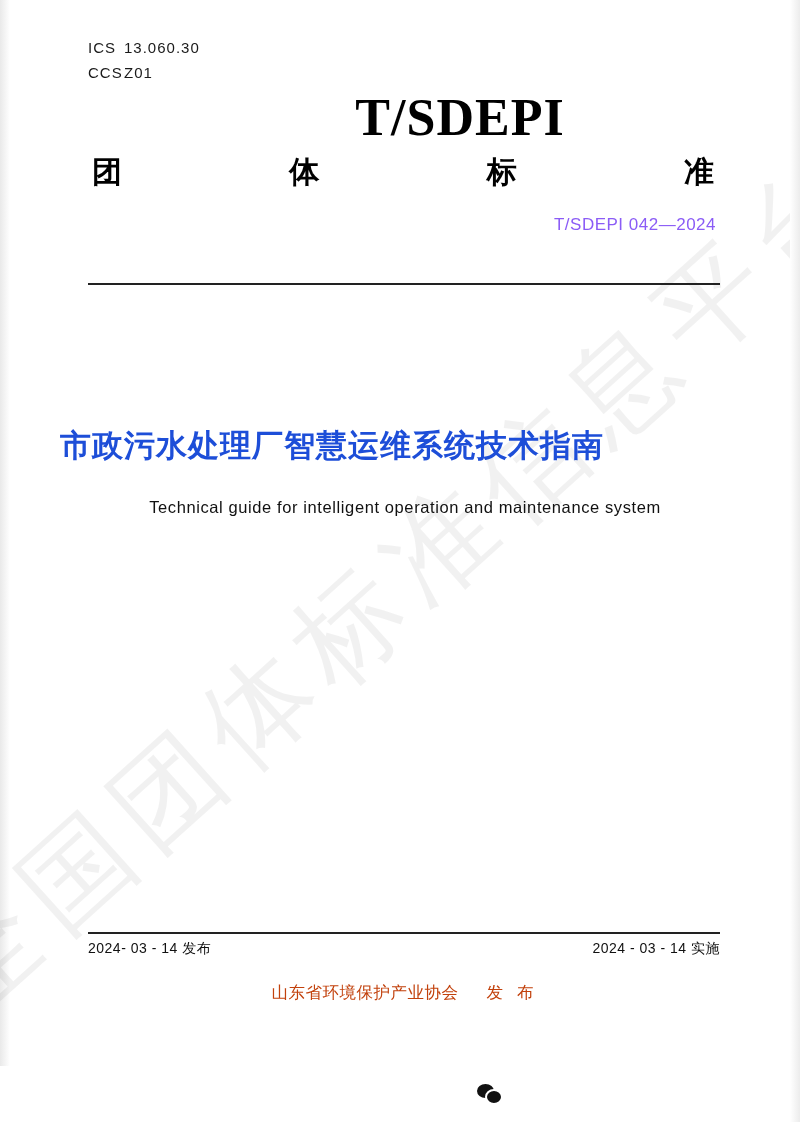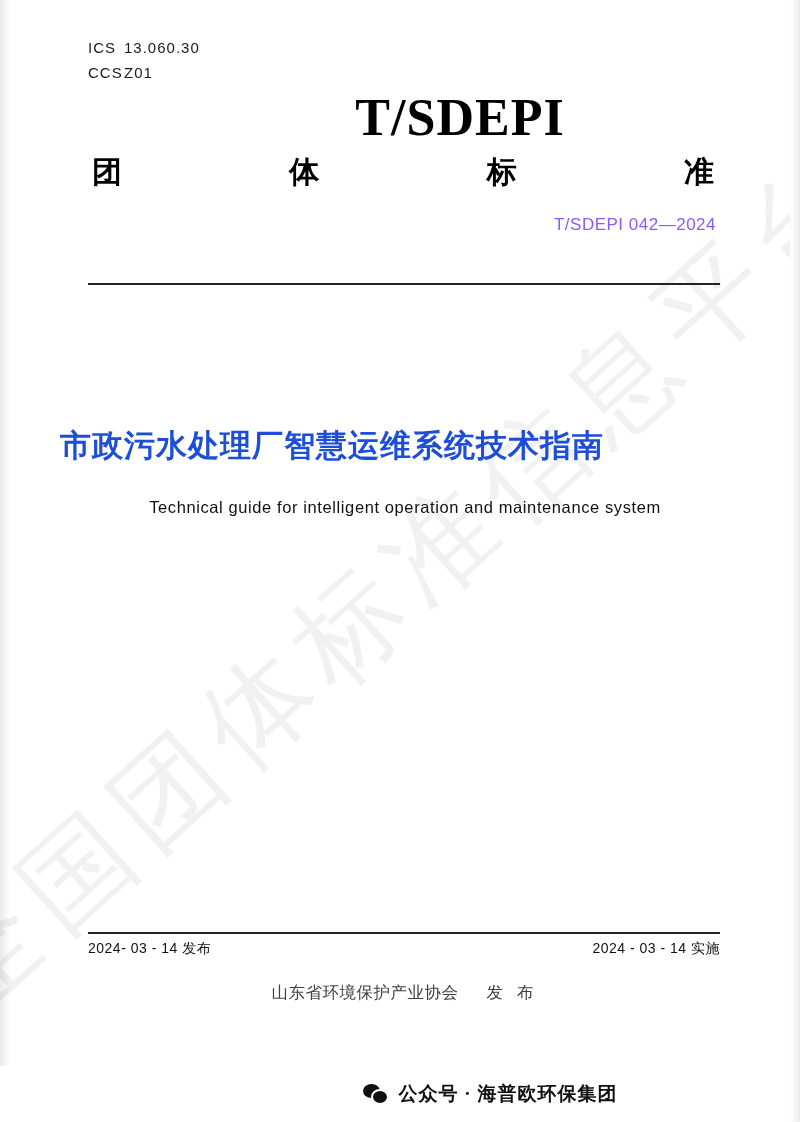--- a/index.html
+++ b/index.html
@@ -157,21 +157,21 @@
     letter-spacing: 0.5px;
   }
   .issuer {
     position: absolute;
     left: 0;
     right: 0;
     top: 982px;
     text-align: center;
     font-family: "Liberation Serif", serif;
     font-size: 16.5px;
-    color: #404040;
+    color: #c2410c;
     letter-spacing: 0.5px;
     padding-left: 10px;
   }
   .issuer .gap { display: inline-block; width: 28px; }
   .issuer .fb { letter-spacing: 5px; }
 
   
   .banner {
     position: absolute;
     left: 0;
@@ -255,17 +255,16 @@
   <div class="issuer">
     <span>山东省环境保护产业协会</span><span class="gap"></span><span class="fb">发 布</span>
   </div>
 
   <div class="banner">
     <div class="banner-inner">
       <span class="wechat-icon">
         <span class="b1"></span>
           <span class="b2"></span>
       </span>
-      <span class="banner-text">公众号 · 海普欧环保集团</span>
     </div>
   </div>
 
 </div>
 
 </body></html>

